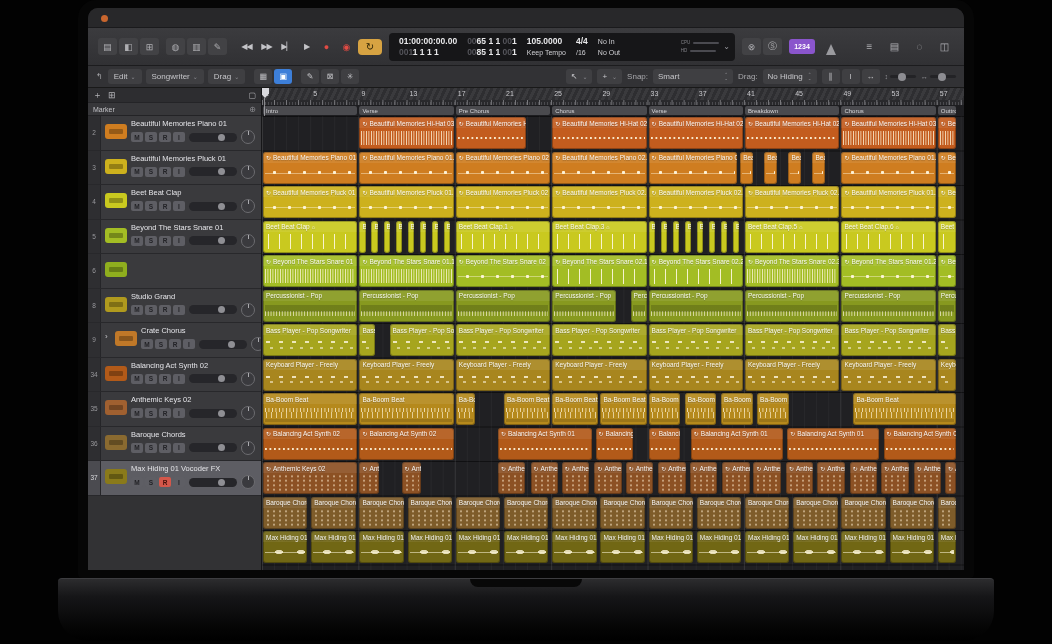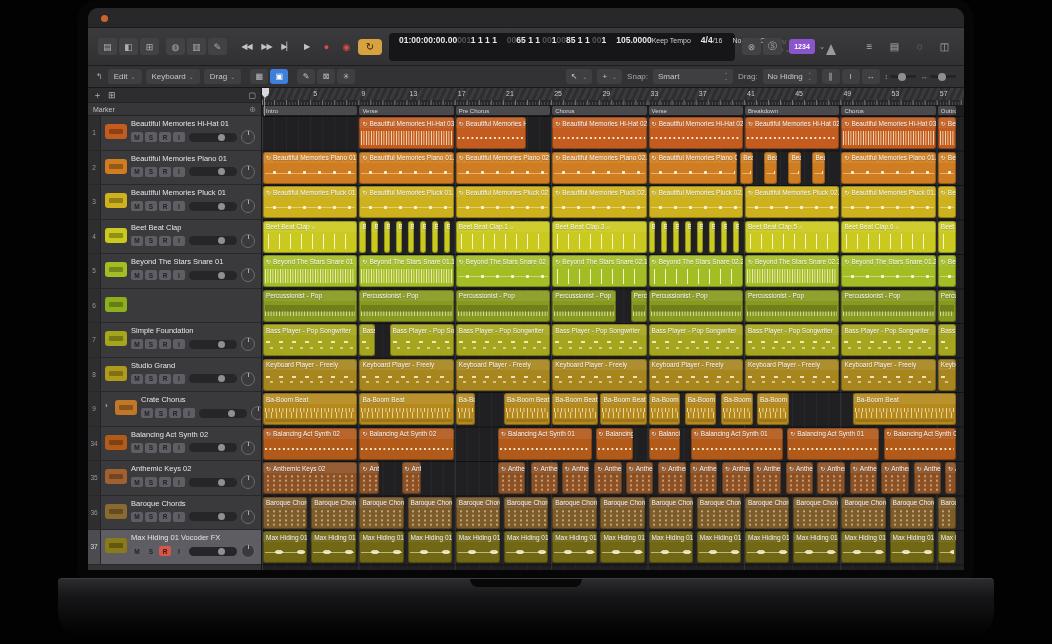--- a/index.html
+++ b/index.html
@@ -23,21 +23,21 @@
   .igrp{display:flex;gap:2px;}
   .ibtn{width:19px;height:17px;background:#424245;border-radius:3px;color:#aeaeb2;font-size:9px;
         display:flex;align-items:center;justify-content:center;}
   .transport{display:flex;gap:3px;align-items:center;margin-left:4px;}
   .tbtn{min-width:17px;height:16px;display:flex;align-items:center;justify-content:center;
         color:#c3c3c7;font-size:8px;letter-spacing:-1px;}
   .tbtn.red{color:#e14b44;font-size:9px;letter-spacing:0;}
   .tbtn.cycle{background:#d7a342;color:#2b2205;border-radius:4px;width:24px;font-size:10px;letter-spacing:0;}
   .lcd{width:346px;height:28px;background:#161618;border-radius:4px;display:flex;align-items:stretch;
        padding:2px 5px;color:#e8e8ea;box-sizing:border-box;}
-  .lcd-col{display:flex;flex-direction:row;justify-content:center;padding:0 5px;}
+  .lcd-col{display:flex;flex-direction:column;justify-content:center;padding:0 5px;}
   .lcd-row{font-size:8.5px;line-height:11px;font-weight:bold;white-space:pre;}
   .lcd-row.sm{font-size:7px;font-weight:normal;color:#cfcfd3;}
   .dim{color:#54545a;}
   .lcd-meters{margin-left:auto;display:flex;flex-direction:column;justify-content:center;gap:3px;padding-right:2px;}
   .meter{display:flex;align-items:center;gap:3px;font-size:4.5px;color:#808086;}
   .meter .bar{width:26px;height:2px;background:#4a4a50;border-radius:1px;}
   .lcd-chev{display:flex;align-items:center;color:#9a9aa0;font-size:8px;padding-left:2px;}
   .pill-1234{width:26px;height:15px;background:#8a55cc;border-radius:3px;color:#fff;font-size:7px;
              font-weight:bold;display:flex;align-items:center;justify-content:center;}
   .metro{width:18px;height:16px;display:flex;align-items:flex-end;justify-content:center;}
@@ -230,21 +230,21 @@
   </div>
 
   <div class="toolbar2">
     <span style="color:#a8a8ac;">↰</span>
     <span id="menus" style="display:flex;gap:4px;">
         <span class="menu-btn">
           <span>Edit</span>
           <span class="chev">⌄</span>
         </span>
         <span class="menu-btn">
-          <span>Keyboard</span>
+          <span>Songwriter</span>
           <span class="chev">⌄</span>
         </span>
         <span class="menu-btn">
           <span>Drag</span>
           <span class="chev">⌄</span>
         </span>
       </span>
     <span id="viewgrp" style="display:flex;gap:2px;margin-left:4px;">
         <span class="smb">▦</span>
         <span class="smb active">▣</span>
@@ -305,39 +305,20 @@
         <span>＋</span>
         <span>⊞</span>
         <span class="right">▢</span>
       </div>
       <div class="marker-row">
         <span>Marker</span>
         <span class="add">⊕</span>
       </div>
       <div class="tracklist" id="tracklist">
           <div class="trow">
-            <div class="tnum">1</div>
-            <div class="tmain">
-              <span class="ticon" style="background: rgb(195, 92, 30);"></span>
-              <div class="tinfo">
-                <div class="tname">Beautiful Memories Hi-Hat 01</div>
-                <div class="tctl">
-                  <span class="mb">M</span>
-                  <span class="mb">S</span>
-                  <span class="mb">R</span>
-                  <span class="mb">I</span>
-                  <span class="vslider">
-                    <span class="vknob"></span>
-                  </span>
-                  <span class="pan"></span>
-                </div>
-              </div>
-            </div>
-          </div>
-          <div class="trow">
             <div class="tnum">2</div>
             <div class="tmain">
               <span class="ticon" style="background: rgb(207, 125, 32);"></span>
               <div class="tinfo">
                 <div class="tname">Beautiful Memories Piano 01</div>
                 <div class="tctl">
                   <span class="mb">M</span>
                   <span class="mb">S</span>
                   <span class="mb">R</span>
                   <span class="mb">I</span>
@@ -403,39 +384,20 @@
                   </span>
                   <span class="pan"></span>
                 </div>
               </div>
             </div>
           </div>
           <div class="trow">
             <div class="tnum">6</div>
             <div class="tmain">
               <span class="ticon" style="background: rgb(143, 174, 30);"></span>
-            </div>
-          </div>
-          <div class="trow">
-            <div class="tnum">7</div>
-            <div class="tmain">
-              <span class="ticon" style="background: rgb(166, 165, 30);"></span>
-              <div class="tinfo">
-                <div class="tname">Simple Foundation</div>
-                <div class="tctl">
-                  <span class="mb">M</span>
-                  <span class="mb">S</span>
-                  <span class="mb">R</span>
-                  <span class="mb">I</span>
-                  <span class="vslider">
-                    <span class="vknob"></span>
-                  </span>
-                  <span class="pan"></span>
-                </div>
-              </div>
             </div>
           </div>
           <div class="trow">
             <div class="tnum">8</div>
             <div class="tmain">
               <span class="ticon" style="background: rgb(176, 154, 30);"></span>
               <div class="tinfo">
                 <div class="tname">Studio Grand</div>
                 <div class="tctl">
                   <span class="mb">M</span>

